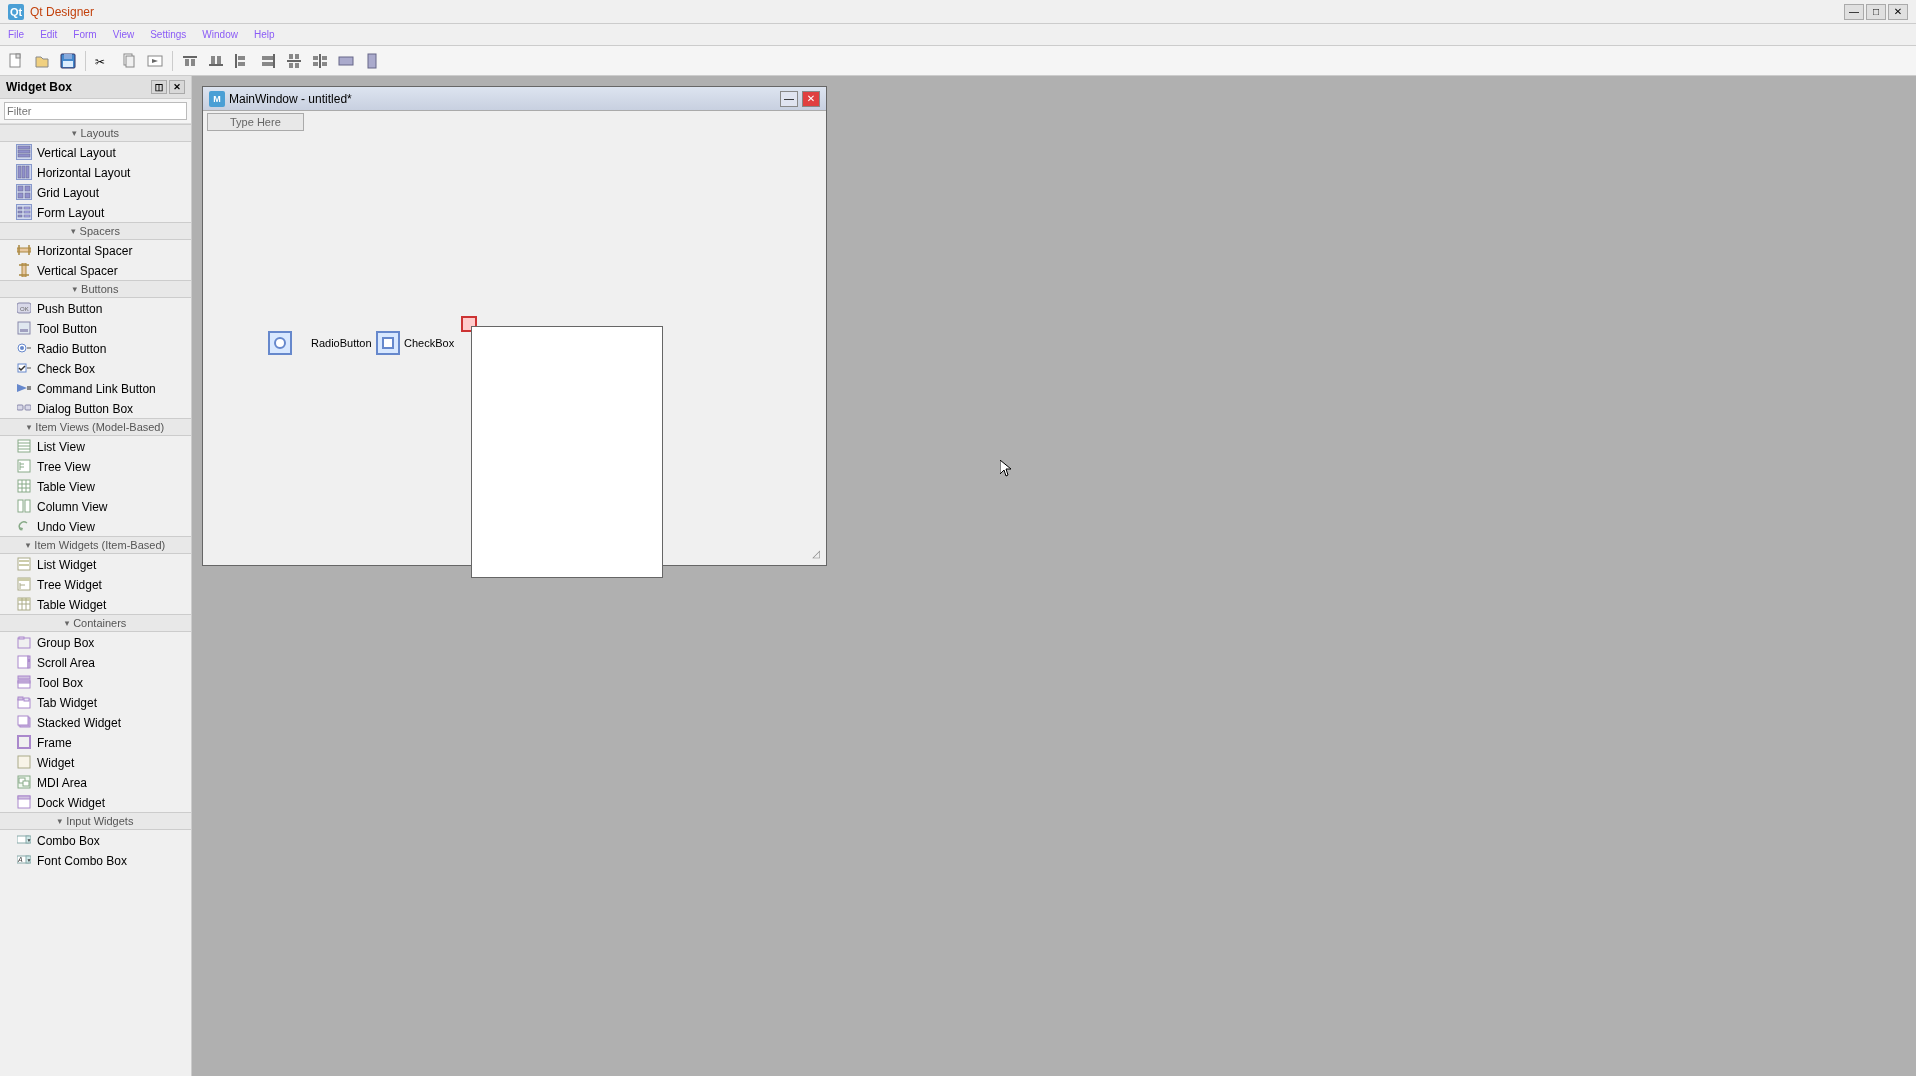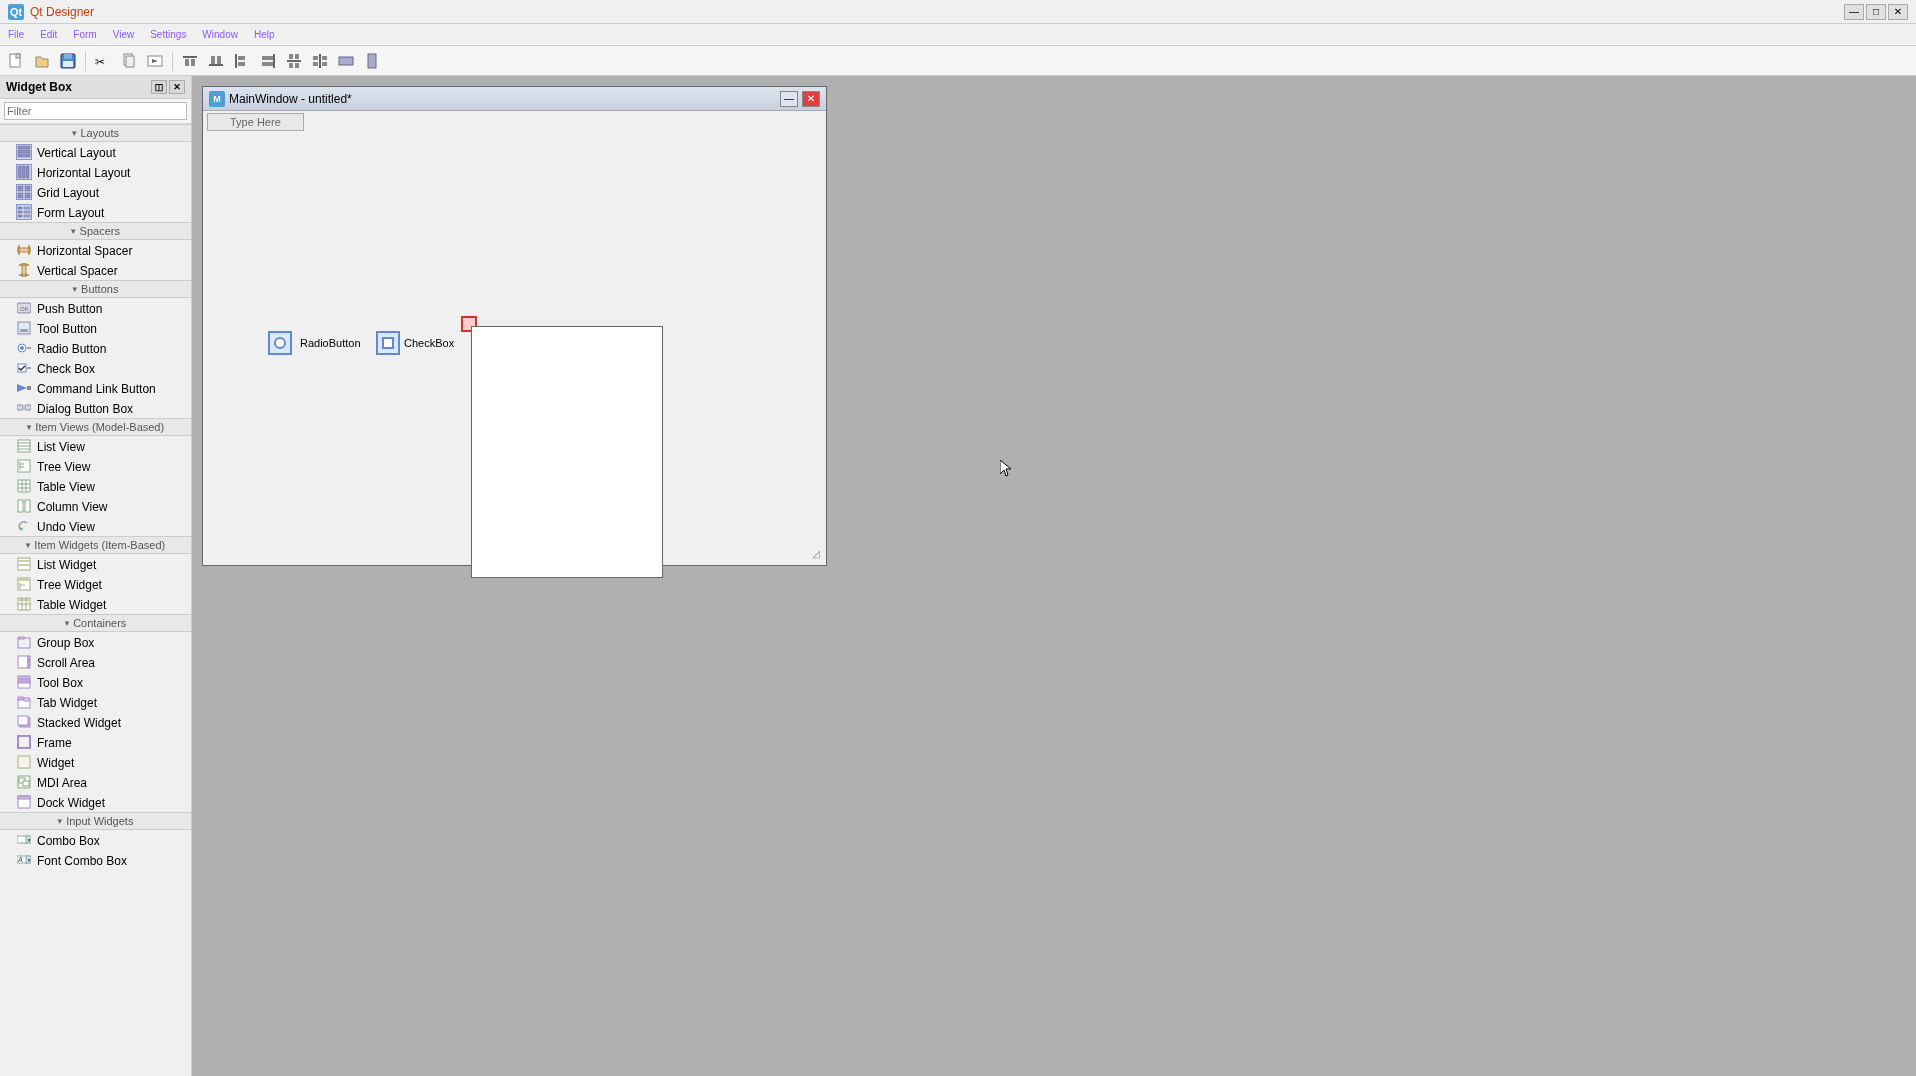--- a/index.html
+++ b/index.html
@@ -263,21 +263,21 @@
       cursor: pointer;
     }
 
     
     .radio-widget {
       position: absolute;
       top: 220px;
       left: 65px;
       display: flex;
       align-items: center;
-      gap: 8px;
+      gap: 19px;
     }
     .radio-icon-box {
       width: 24px;
       height: 24px;
       border: 2px solid #6688cc;
       background: #d8e8ff;
       display: flex; align-items: center; justify-content: center;
       position: relative;
     }
     .radio-inner {

